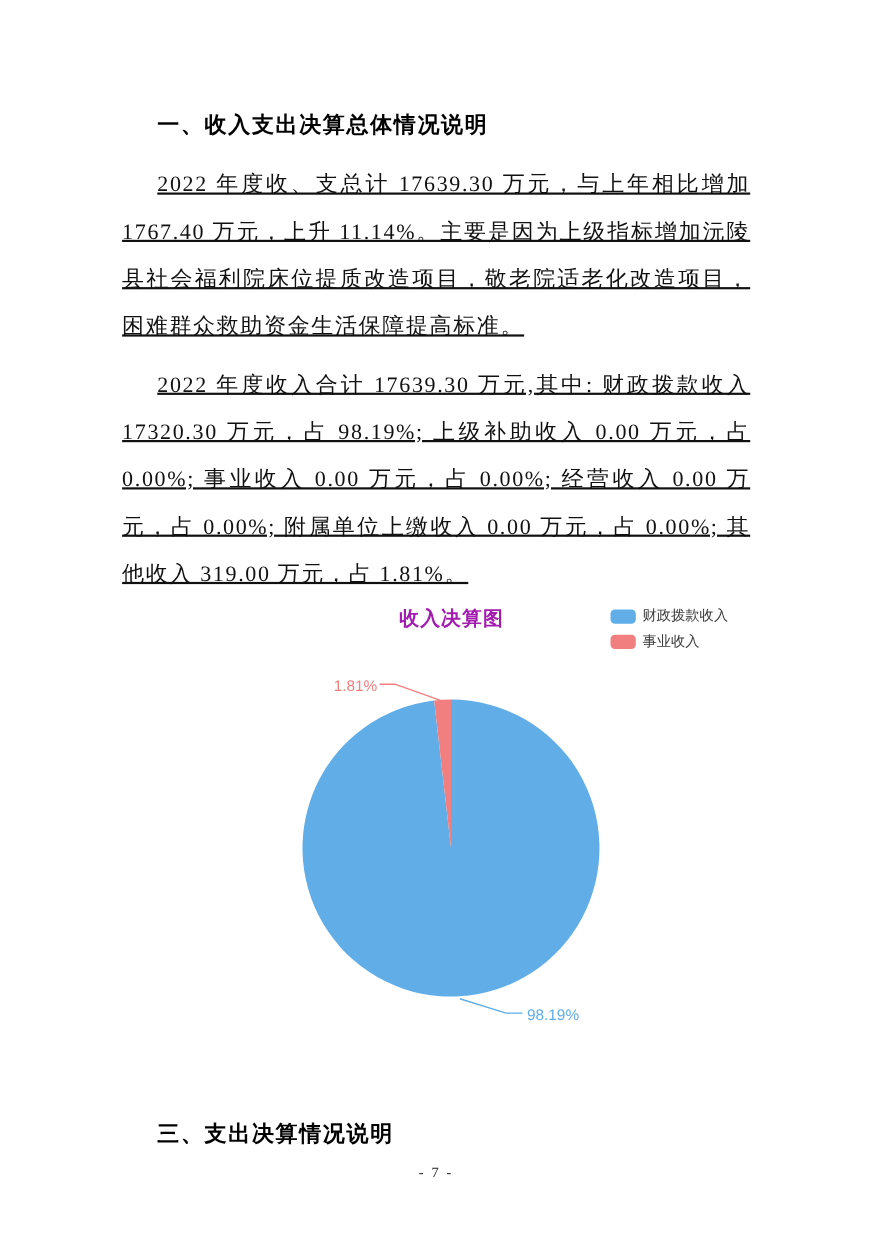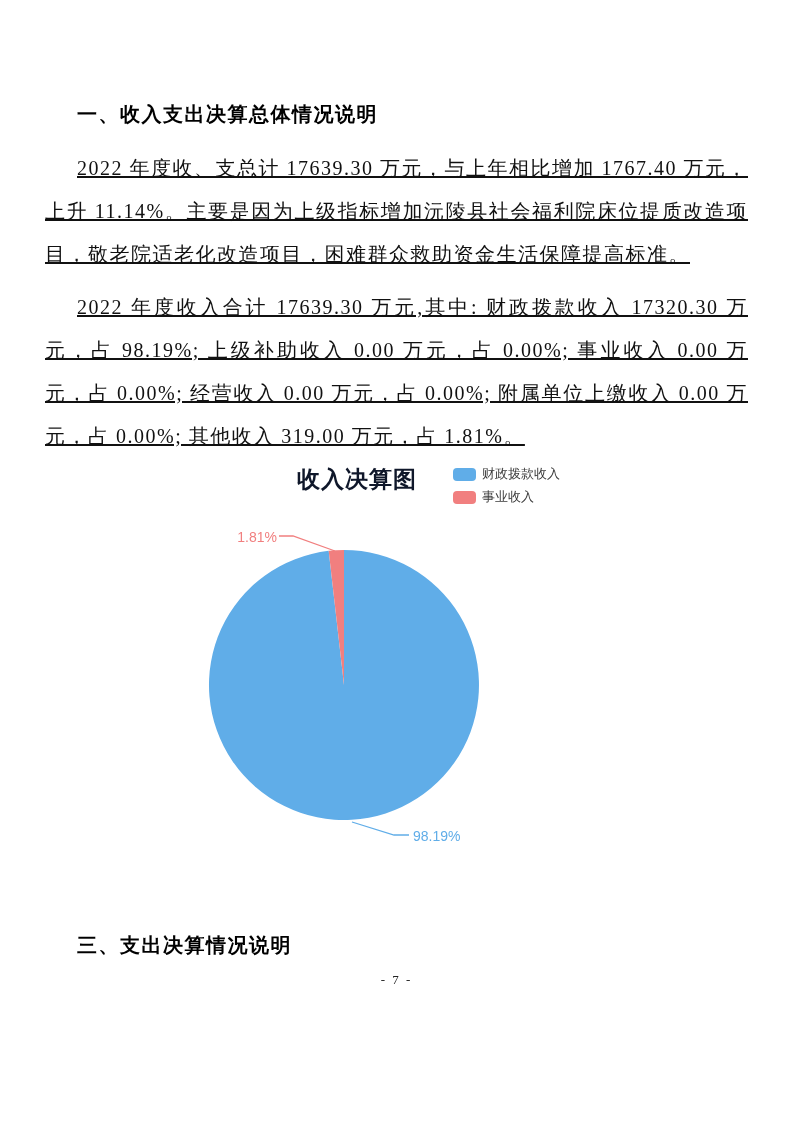--- a/index.html
+++ b/index.html
@@ -1,41 +1,41 @@
 <!DOCTYPE html>
 <html><head>
 <meta charset="utf-8">
 <style>
   html,body{margin:0;padding:0;background:#ffffff;}
   .page{
     width:793px;height:1122px;background:#ffffff;position:relative;
     box-sizing:border-box;padding-top:101px;overflow:hidden;
     font-family:"Liberation Serif","DejaVu Serif",serif;color:#000;
   }
-  .content{padding:0 45px;}
+  .content{padding:0 111px;}
   h2.sec{
     font-family:"Liberation Sans","DejaVu Sans",sans-serif;
     font-size:20px;font-weight:700;line-height:26px;margin:0;
     text-indent:32px;letter-spacing:1.5px;color:#000;
   }
   p.body{
     font-size:20px;line-height:43px;margin:0;text-indent:32px;
     text-align:justify;letter-spacing:1.5px;color:#111;text-decoration:underline;
   }
   p.p1{margin-top:20px;}
   h2.s2{margin-top:0;}
   p.p2{margin-top:10px;}
   h2.s3{margin-top:8px;}
   .chart{position:relative;height:460px;margin-top:6px;}
   .chart-title{
     position:absolute;left:252px;top:0;
     font-family:Liberation Serif, serif;
-    font-size:23px;font-weight:700;color:#0f172a;letter-spacing:1px;
+    font-size:18px;font-weight:700;color:#a21caf;letter-spacing:1px;
   }
-  .legend{position:absolute;left:408px;top:3px;}
+  .legend{position:absolute;left:444px;top:3px;}
   .legend-item{display:flex;align-items:center;height:14px;margin-bottom:9px;}
   .swatch{width:23px;height:13px;border-radius:4px;display:inline-block;flex:none;}
   .legend-label{
     font-family:"Liberation Sans","DejaVu Sans",sans-serif;
     font-size:13px;color:#3a3a3a;margin-left:6px;white-space:nowrap;
   }
   .chart svg{position:absolute;left:0;top:0;}
   .chart svg text{font-family:"Liberation Sans","DejaVu Sans",sans-serif;font-size:14px;}
   .page-number{
     text-align:center;font-size:13px;color:#222;margin-top:14px;

